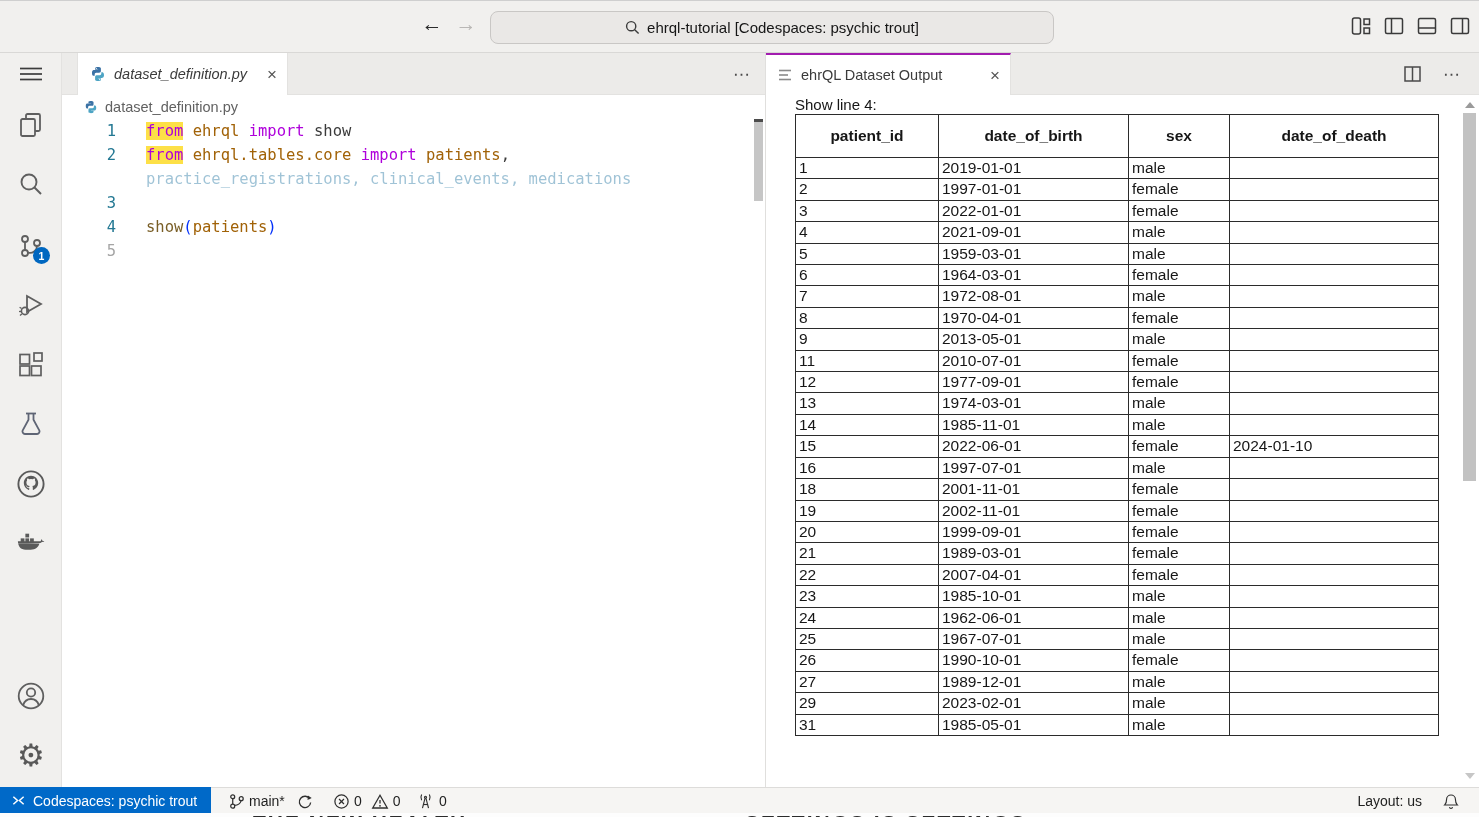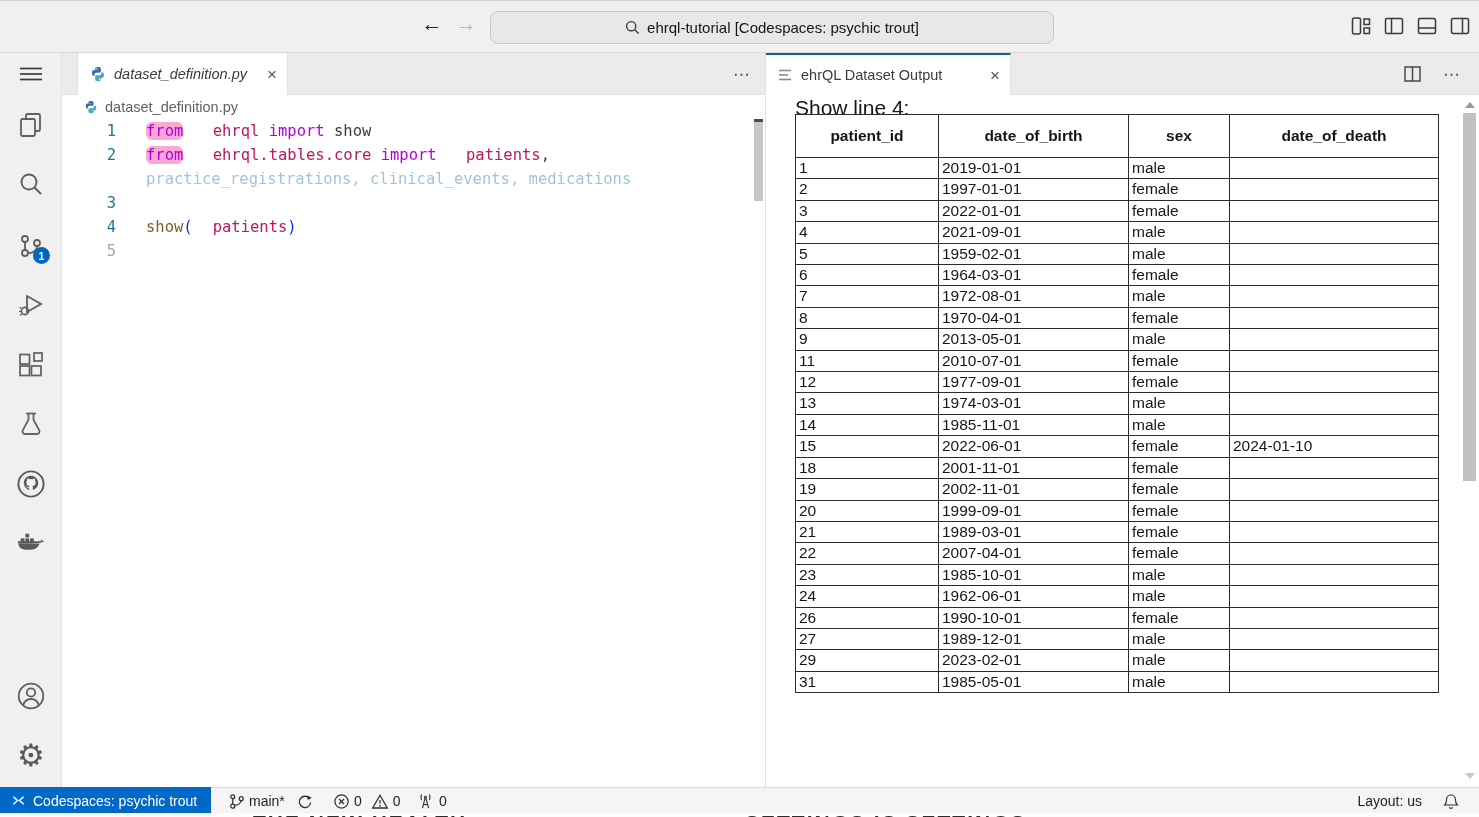--- a/index.html
+++ b/index.html
@@ -49,52 +49,52 @@
   .tabbar {
     position:absolute; left:0; top:0; width:100%; height:42px;
     background:#ecebe9; border-bottom:1px solid #e3e2e0;
   }
   .tab {
     position:absolute; top:0; height:42px; background:#ffffff;
     display:flex; align-items:center; gap:8px; padding:0 10px 0 12px;
     font-size:14.5px; color:#3b3b3b;
   }
   .tab-left { left:15px; width:211px; border-left:1px solid #e3e2e0; border-right:1px solid #e3e2e0; font-style:italic; }
-  .tab-right { left:0; width:245px; border-right:1px solid #e3e2e0; border-top:2px solid #0369a1; }
+  .tab-right { left:0; width:245px; border-right:1px solid #e3e2e0; border-top:2px solid #a21caf; }
   .tab-close { font-size:17px; color:#565656; margin-left:auto; font-style:normal; line-height:1; }
   .tab-actions { position:absolute; top:0; height:42px; display:flex; align-items:center; gap:16px; }
   .ellipsis { font-size:17px; color:#4a4a4a; letter-spacing:1px; line-height:1; }
 
   .breadcrumb {
     position:absolute; left:0; top:42px; width:100%; height:24px; background:#fff;
     display:flex; align-items:center; gap:7px; padding-left:22px;
     font-size:14.5px; color:#616161;
   }
 
   
   .code-area { position:absolute; left:0; top:66px; width:690px; font-family:"DejaVu Sans Mono", monospace; font-size:15.5px; }
   .code-line { display:flex; height:24px; line-height:24px; white-space:pre; }
   .lnum { width:54px; text-align:right; color:#237893; flex:0 0 54px; }
   .lnum.dim { color:#a5a5a5; }
   .ltext { padding-left:30px; }
   .tok-kw  { color:#af00db; }
-  .tok-kwh { color:#af00db; background:#f9a8d4;border-radius:6px; }
-  .tok-mod { color:#be185d;margin-left:20px; }
+  .tok-kwh { color:#af00db; background:#fde047; }
+  .tok-mod { color:#a16207; }
   .tok-fad { color:#2e7ca6; opacity:.45; }
   .tok-pl  { color:#3b3b3b; }
   .tok-fn  { color:#795e26; }
   .tok-br  { color:#0431fa; }
   .ed-scrollbar {
     position:absolute; left:692px; top:66px; width:9px; height:82px;
     background:#c6c6c6; border-top:3px solid #4c4c4c;
   }
 
   
   .webview { position:absolute; left:0; top:42px; width:713px; height:692px; background:#fff; overflow:hidden; }
-  .wv-heading { position:absolute; left:29px; top:1px; font-size:21px; color:#161616; }
+  .wv-heading { position:absolute; left:29px; top:1px; font-size:15px; color:#161616; }
   .dataset-table-wrap { position:absolute; left:29px; top:19px; width:645px; height:673px; overflow:hidden; }
   table.ds { border-collapse:collapse; table-layout:fixed; width:643px; font-size:15.5px; color:#161616; }
   table.ds th, table.ds td { border:1px solid #2b2b2b; overflow:hidden; white-space:nowrap; }
   table.ds th { font-weight:bold; text-align:center; height:21px; padding:12px 2px; }
   table.ds td { text-align:left; height:20.4px; line-height:20.4px; padding:0 2px 0 3px; }
   .col-pid { width:143px; } .col-dob { width:190px; } .col-sex { width:101px; } .col-dod { width:209px; }
 
   .wv-scrollbar { position:absolute; left:696px; top:0; width:15px; height:692px; }
   .wv-thumb { position:absolute; left:1px; top:18px; width:13px; height:368px; background:#c2c2c2; }
   .wv-up    { position:absolute; left:3px; top:7px;  width:0; height:0; border-left:5px solid transparent; border-right:5px solid transparent; border-bottom:6px solid #9a9a9a; }
@@ -351,21 +351,21 @@
                 <td></td>
               </tr>
               <tr>
                 <td>4</td>
                 <td>2021-09-01</td>
                 <td>male</td>
                 <td></td>
               </tr>
               <tr>
                 <td>5</td>
-                <td>1959-02-01</td>
+                <td>1959-03-01</td>
                 <td>male</td>
                 <td></td>
               </tr>
               <tr>
                 <td>6</td>
                 <td>1964-03-01</td>
                 <td>female</td>
                 <td></td>
               </tr>
               <tr>
@@ -410,20 +410,26 @@
                 <td>male</td>
                 <td></td>
               </tr>
               <tr>
                 <td>15</td>
                 <td>2022-06-01</td>
                 <td>female</td>
                 <td>2024-01-10</td>
               </tr>
               <tr>
+                <td>16</td>
+                <td>1997-07-01</td>
+                <td>male</td>
+                <td></td>
+              </tr>
+              <tr>
                 <td>18</td>
                 <td>2001-11-01</td>
                 <td>female</td>
                 <td></td>
               </tr>
               <tr>
                 <td>19</td>
                 <td>2002-11-01</td>
                 <td>female</td>
                 <td></td>
@@ -448,20 +454,26 @@
               </tr>
               <tr>
                 <td>23</td>
                 <td>1985-10-01</td>
                 <td>male</td>
                 <td></td>
               </tr>
               <tr>
                 <td>24</td>
                 <td>1962-06-01</td>
+                <td>male</td>
+                <td></td>
+              </tr>
+              <tr>
+                <td>25</td>
+                <td>1967-07-01</td>
                 <td>male</td>
                 <td></td>
               </tr>
               <tr>
                 <td>26</td>
                 <td>1990-10-01</td>
                 <td>female</td>
                 <td></td>
               </tr>
               <tr>

